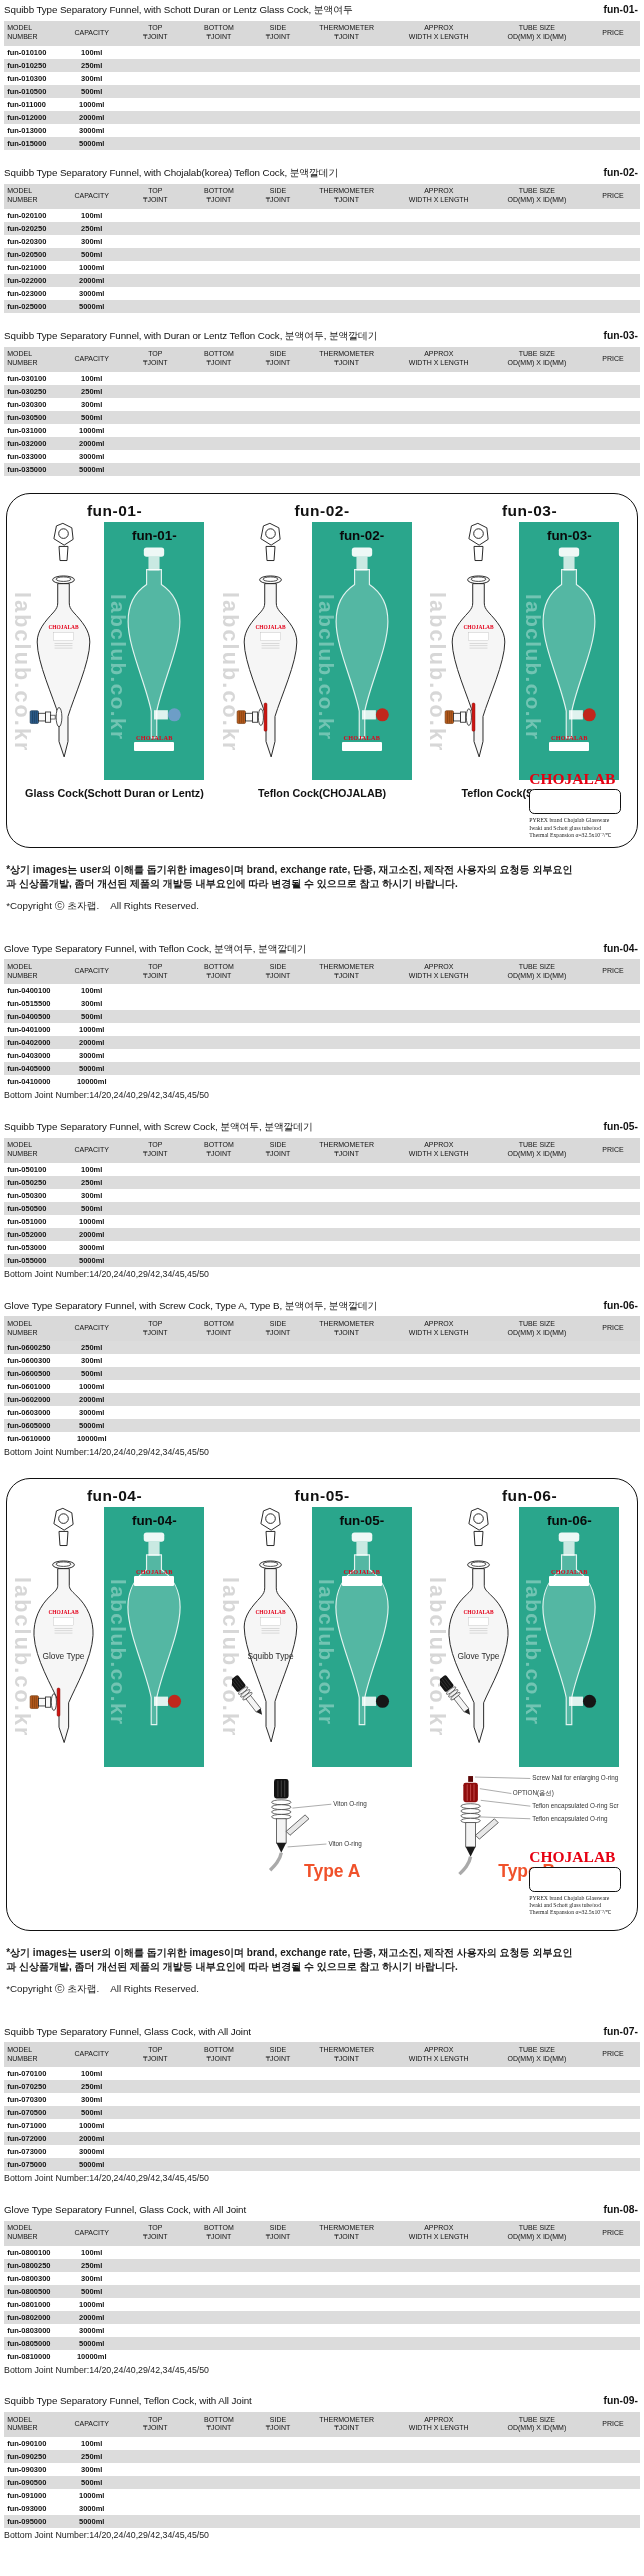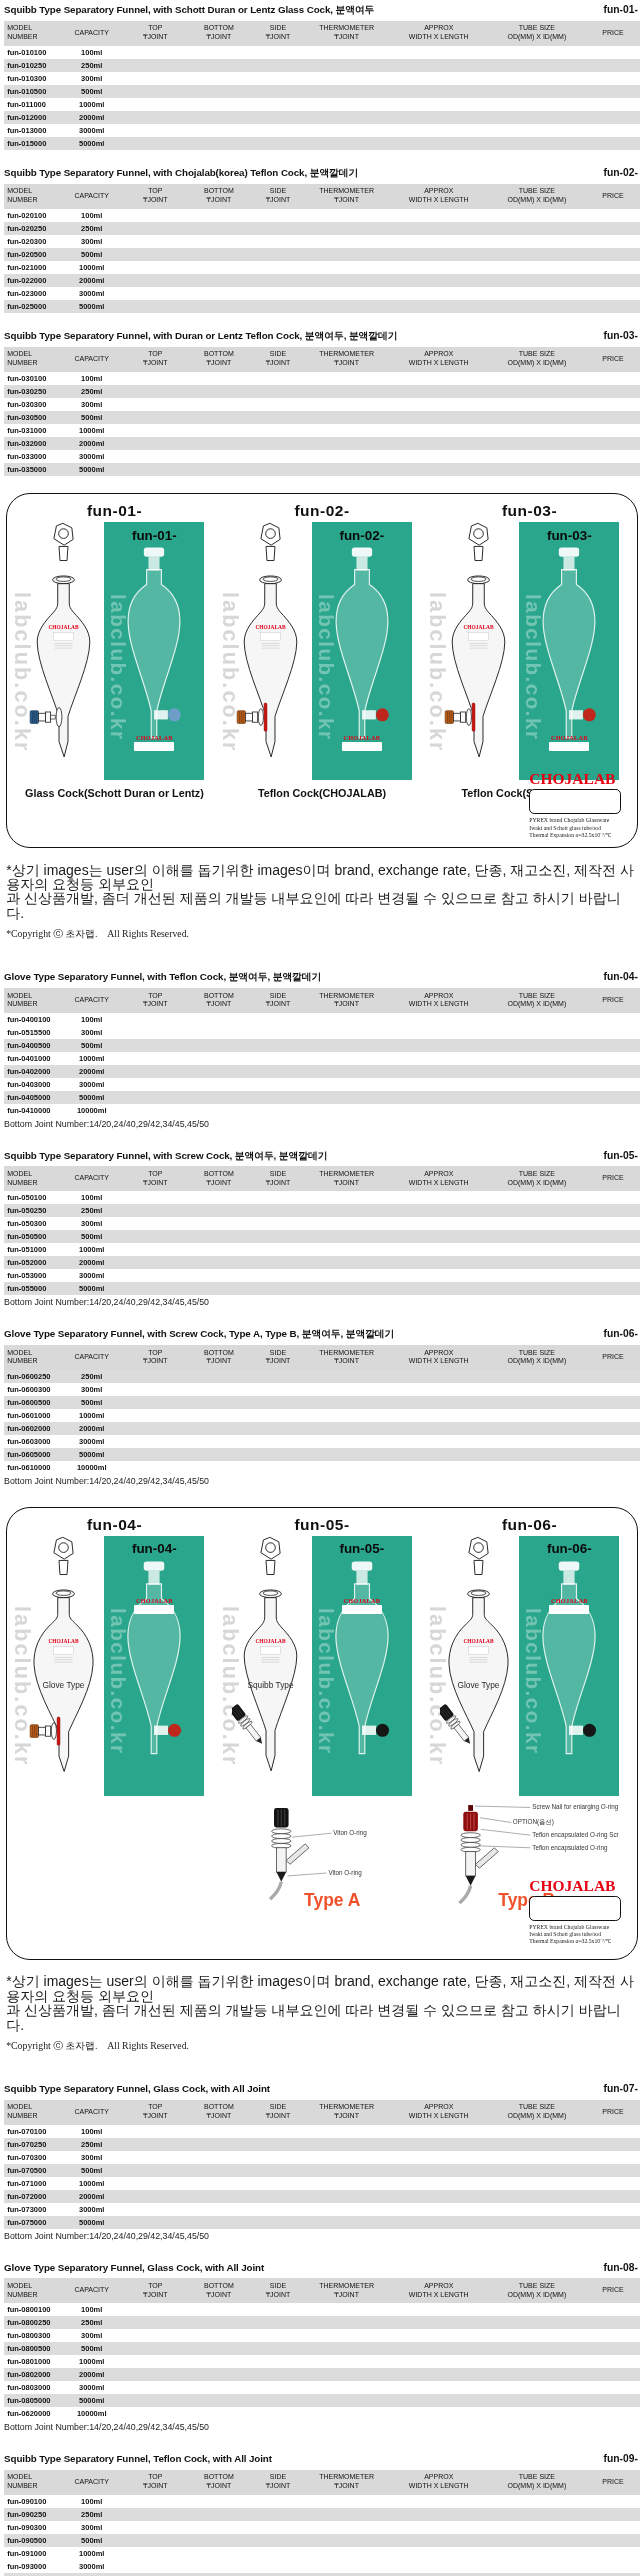--- a/index.html
+++ b/index.html
@@ -5,35 +5,35 @@
   html,body{margin:0;padding:0;}
   body{
     width:644px;height:3843px;overflow:hidden;background:#ffffff;color:#111;
     font-family:"Liberation Sans","DejaVu Sans",sans-serif;position:relative;
   }
   .page{padding-top:4.1px;}
 
   
   .section{margin-bottom:17.5px;}
   .sec-head{display:flex;justify-content:space-between;align-items:baseline;padding:0 6.2px 0 4.1px;height:15.5px;}
-  .sec-title{font-size:9.8px;font-weight:700;letter-spacing:-0.1px;white-space:nowrap;text-align:right;}
+  .sec-title{font-size:9.8px;font-weight:400;letter-spacing:-0.1px;white-space:nowrap;text-align:right;}
   .sec-code{font-size:10.3px;font-weight:700;}
   table.cat{width:636px;margin:1px 4.1px 0;border-collapse:collapse;table-layout:fixed;}
   table.cat thead th{background:#d9d9d9;font-weight:400;font-size:7px;height:24px;vertical-align:middle;padding:0.5px 0;}
   table.cat th span{display:block;text-align:center;line-height:8.8px;}
   table.cat th.h0 span{text-align:left;padding-left:3.1px;}
   table.cat tbody td{height:13px;font-size:7.5px;font-weight:700;padding:0;text-align:center;}
   table.cat tbody td.c-model{text-align:left;padding-left:3.1px;}
   table.cat tbody tr.alt td{background:#dcdcdc;}
   .joint-note{font-size:8.8px;color:#222;padding:2.1px 0 0 4.1px;height:13.4px;}
 
   
   .disclaimer{padding:5.2px 6.2px 0;margin-bottom:30px;}
-  .disclaimer .dl{font-size:14px;line-height:14.4px;color:#1a1a1a;}
-  .disclaimer .copyright{margin-top:8.2px;font-size:9.8px;white-space:pre-wrap;color:#1a1a1a;font-family:Liberation Serif, serif;}
+  .disclaimer .dl{font-size:10px;line-height:14.4px;color:#1a1a1a;font-weight:bold;}
+  .disclaimer .copyright{margin-top:8.2px;font-size:9.8px;white-space:pre-wrap;color:#1a1a1a;}
 
   
   .figblock{position:relative;border:1.5px solid #111;border-radius:24px;margin:2.1px 6.2px 9.3px;
             padding:8.2px 17.5px 4.1px;box-sizing:border-box;}
   .b1{height:355px;}
   .b2{height:453px;}
   .fb-row{display:flex;justify-content:space-between;align-items:flex-start;}
   .fig-item{display:flex;flex-direction:column;align-items:center;position:relative;}
   .fig-code{font-size:15.5px;font-weight:700;margin-bottom:2.1px;letter-spacing:0.5px;}
   .fig-row{display:flex;align-items:flex-start;gap:2.6px;}
@@ -1578,21 +1578,21 @@
             <td class="c-cap">5000ml</td>
             <td></td>
             <td></td>
             <td></td>
             <td></td>
             <td></td>
             <td></td>
             <td></td>
           </tr>
           <tr class="">
-            <td class="c-model">fun-0620000</td>
+            <td class="c-model">fun-0810000</td>
             <td class="c-cap">10000ml</td>
             <td></td>
             <td></td>
             <td></td>
             <td></td>
             <td></td>
             <td></td>
             <td></td>
           </tr>
         </tbody>

